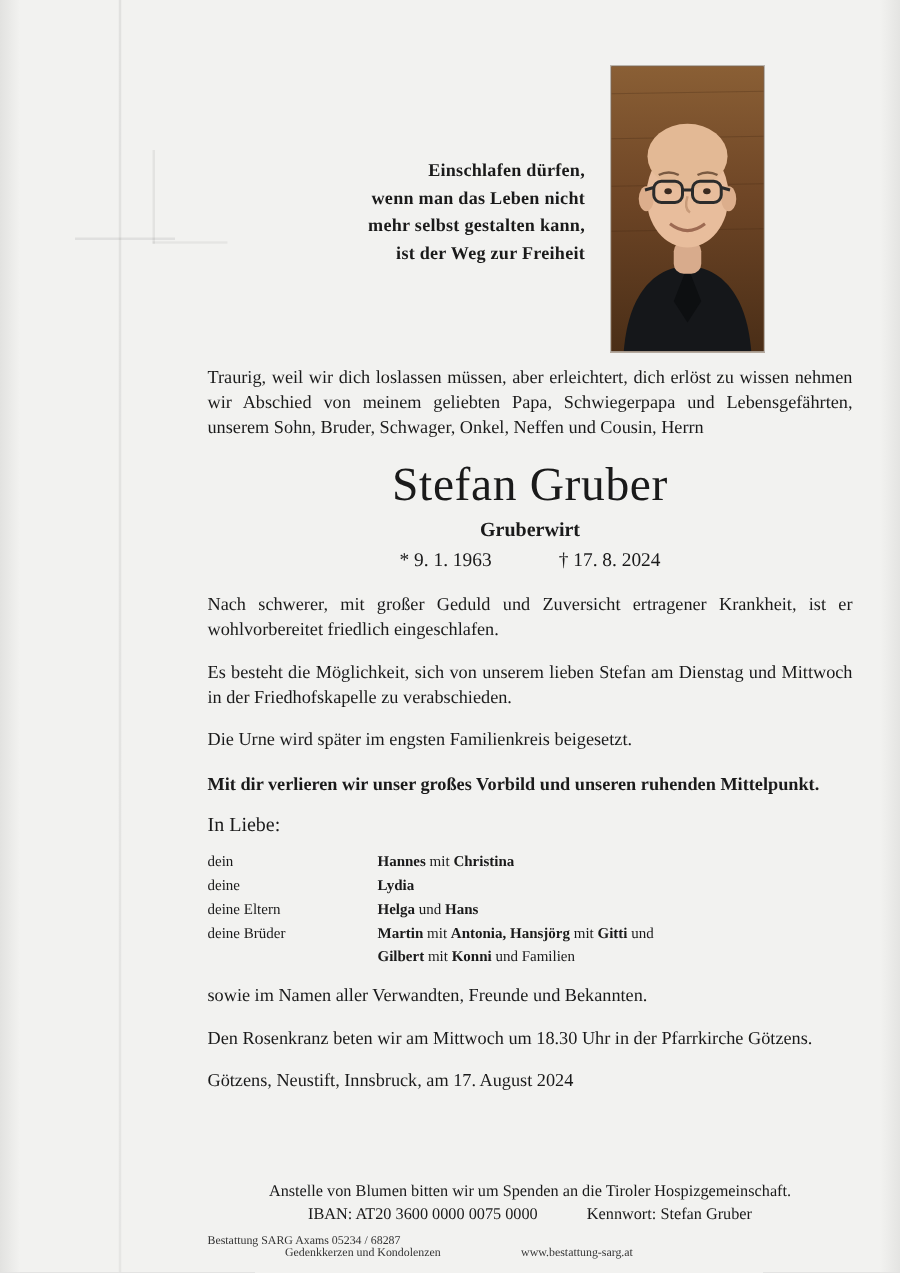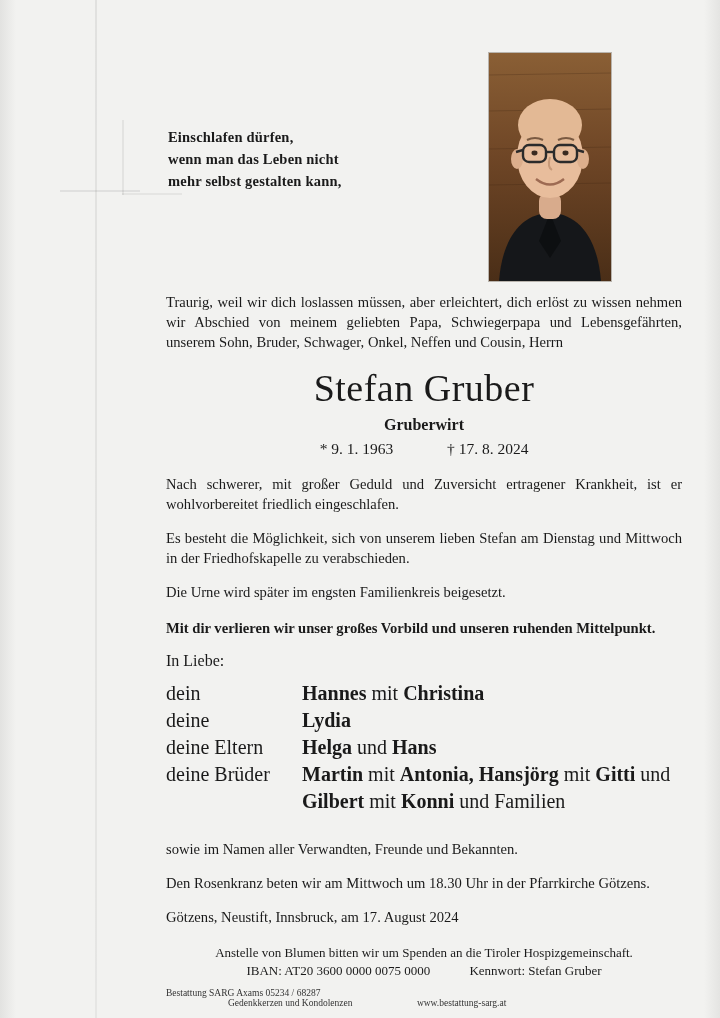--- a/index.html
+++ b/index.html
@@ -78,21 +78,21 @@
     overflow: hidden;
   }
   .photo svg { display: block; }
 
   
   .verse {
     position: absolute;
     left: 168px;
     top: 126px;
     width: 300px;
-    text-align: left;
+    text-align: right;
     font-size: 14.5px;
     line-height: 22px;
     font-weight: 600;
     letter-spacing: 0.2px;
   }
   .verse div { white-space: nowrap; }
 
   
   .body-col {
     position: absolute;
@@ -132,22 +132,22 @@
     font-size: 14.6px;
     line-height: 20px;
     font-weight: bold;
   }
   .inliebe {
     margin: 0 0 10px 0;
     font-size: 16px;
   }
   table.family {
     border-collapse: collapse;
-    margin: 0 0 24px 0;
-    font-size: 20px;
+    margin: 0 0 12px 0;
+    font-size: 12px;
   }
   table.family td {
     padding: 2px 0;
     vertical-align: top;
   }
   table.family td.rel {
     width: 132px;
     padding-right: 4px;
   }
   table.family td.nm b { font-weight: bold; }
@@ -233,20 +233,21 @@
       <path d="M61 104 q-3 10 2 13" stroke="#c79a79" stroke-width="2" fill="none"></path>
 
       <path d="M47 126 q14 11 28 0" stroke="#9d6a52" stroke-width="2.4" fill="none"></path>
     </svg>
   </div>
 
   <div class="verse">
     <div>Einschlafen dürfen,</div>
     <div>wenn man das Leben nicht</div>
     <div>mehr selbst gestalten kann,</div>
+    <div>ist der Weg zur Freiheit</div>
   </div>
 
   <div class="body-col">
 
     <p class="just">Traurig, weil wir dich loslassen müssen, aber erleichtert, dich erlöst zu wissen nehmen wir Abschied von meinem geliebten Papa, Schwiegerpapa und Lebensgefährten, unserem Sohn, Bruder, Schwager, Onkel, Neffen und Cousin, Herrn</p>
 
     <div class="name">Stefan Gruber</div>
     <div class="nickname">Gruberwirt</div>
     <div class="dates">
       <span>* 9. 1. 1963</span>

